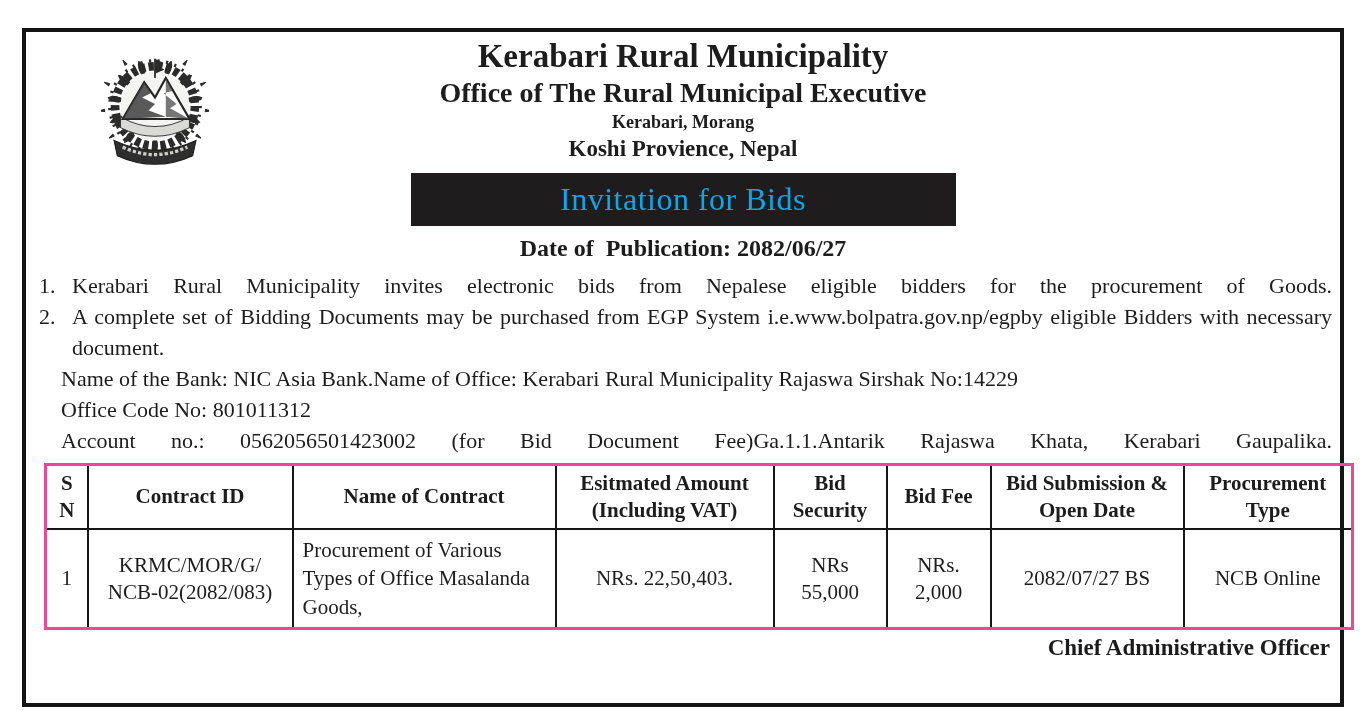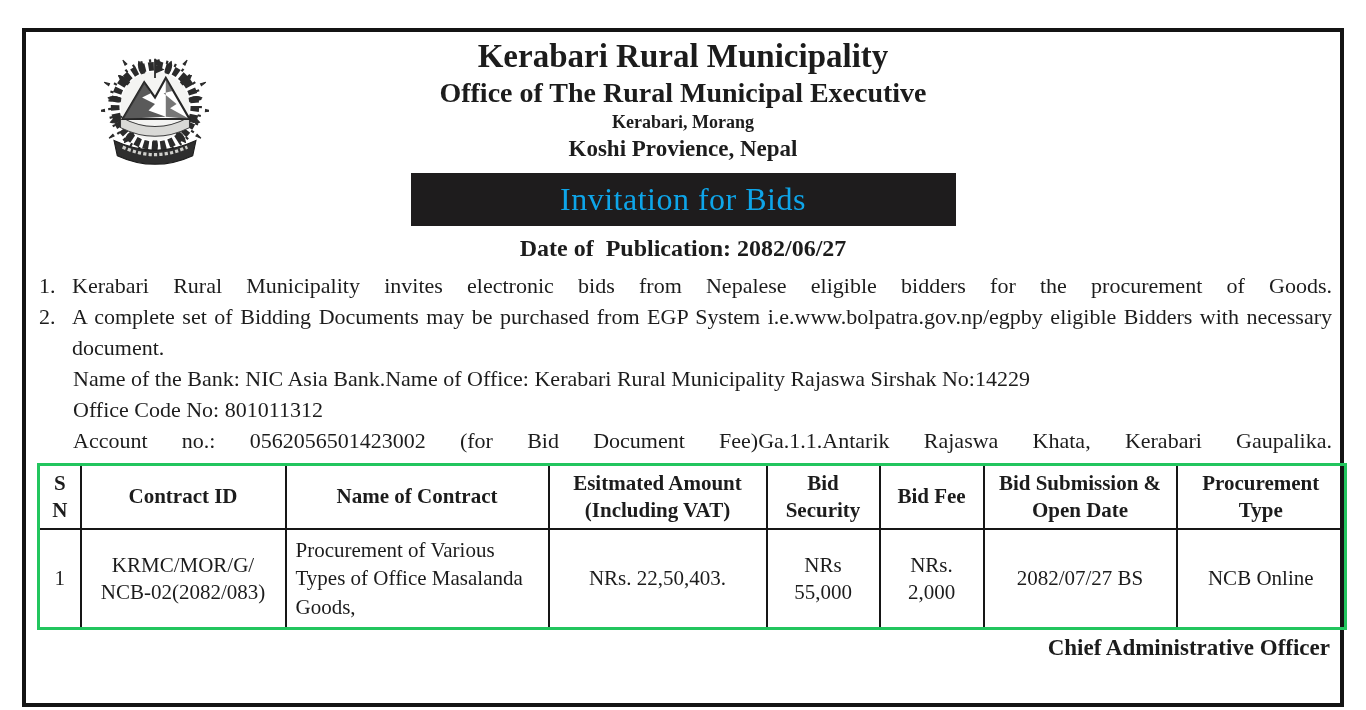--- a/index.html
+++ b/index.html
@@ -32,26 +32,26 @@
     text-align:center;font-size:24px;font-weight:bold;margin-top:9px;
     white-space:pre-wrap;
   }
   
   .body-block{margin:8px 8px 0 13px;font-size:22px;line-height:31px;}
   .list-item{display:flex;}
   .list-item .num{width:33px;flex:0 0 33px;}
   .list-item .txt{flex:1;}
   .jfull{text-align:justify;text-align-last:justify;}
   .jmulti{text-align:justify;}
-  .cont{margin-left:34px;}
+  .cont{margin-left:22px;}
   
   .bid-table{
     border-collapse:collapse;table-layout:fixed;
-    margin:7px 0 0 11px;width:1307px;
-    border:3px solid #22c55e;
+    margin:7px 0 0 18px;width:1307px;
+    border:3px solid #ec4899;
   }
   .bid-table th,.bid-table td{
     border:2px solid #161616;text-align:center;vertical-align:middle;
     padding:2px 6px;box-sizing:border-box;overflow:hidden;
   }
   .bid-table th{font-size:21px;font-weight:bold;line-height:1.3;height:64px;}
   .bid-table td{font-size:21px;line-height:1.25;height:100px;}
   .bid-table td.cell-name{text-align:left;padding-left:9px;line-height:1.35;}
   
   .footer{

